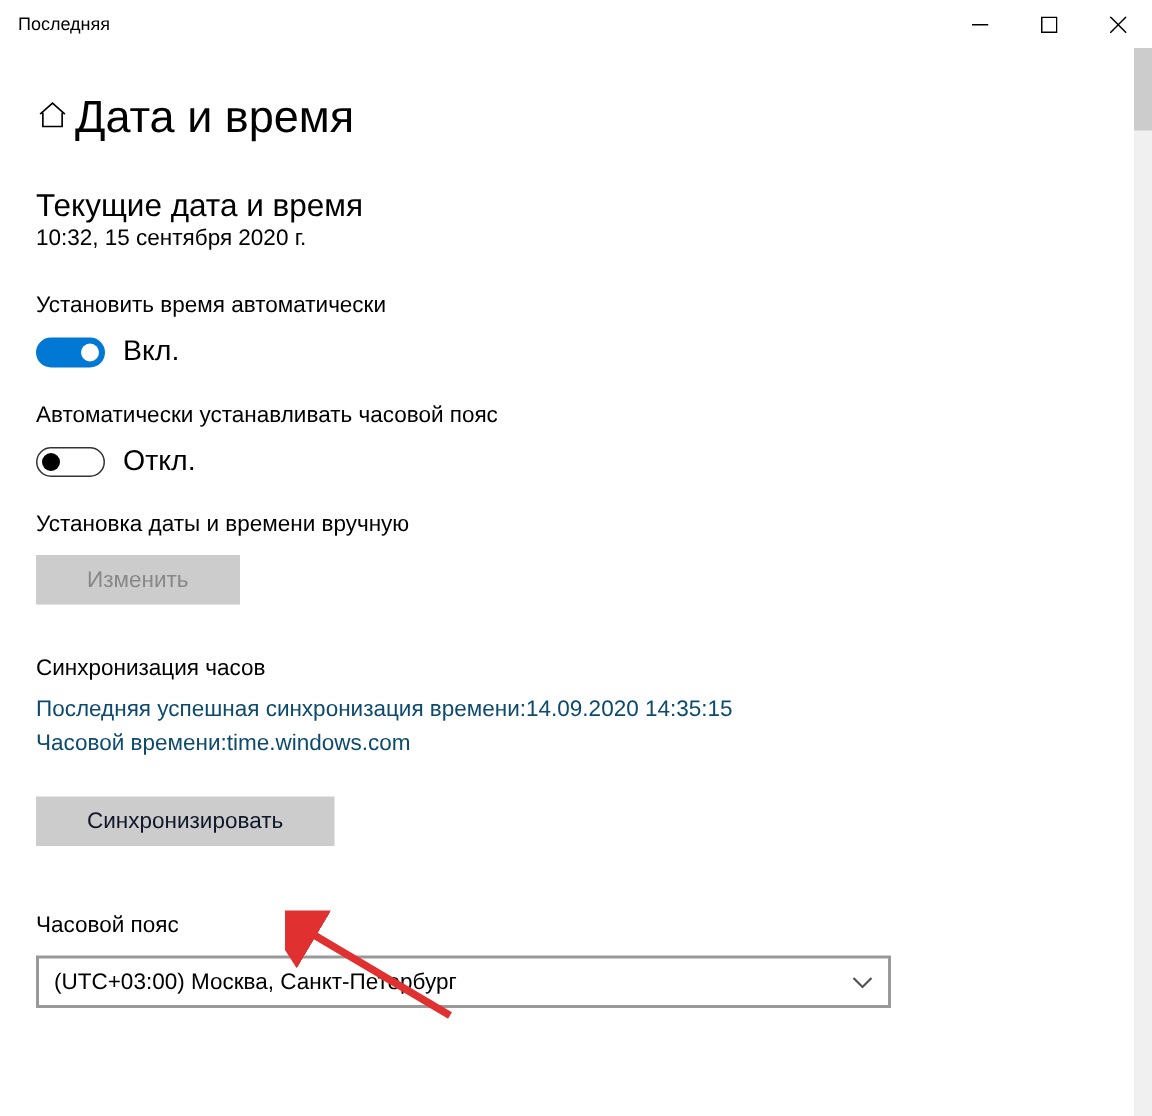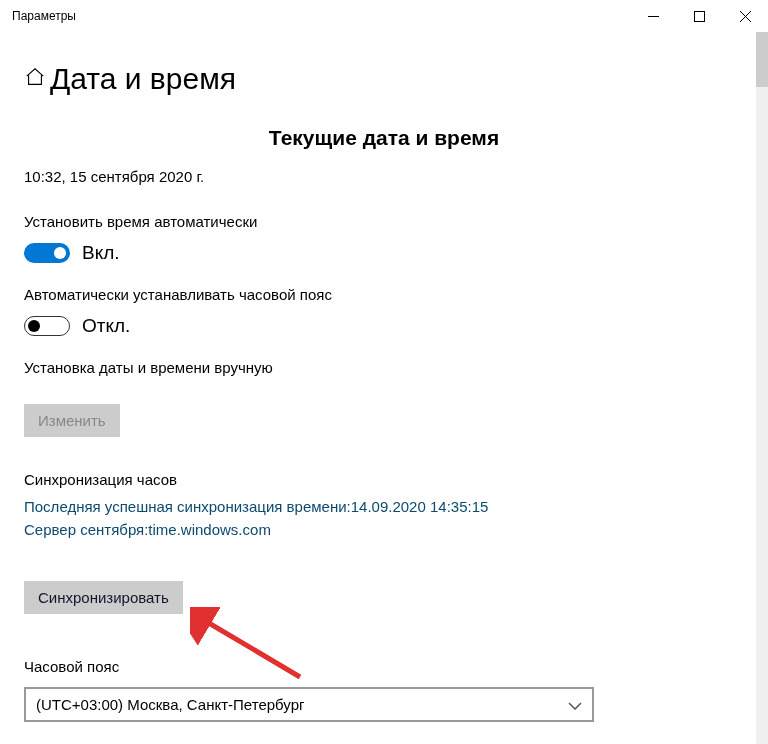--- a/index.html
+++ b/index.html
@@ -46,23 +46,21 @@
       margin-bottom: 30px;
       margin-top: 10px;
     }
     .home-icon svg { stroke: #000; stroke-width: 1.2; fill: none; }
     h1 {
       font-size: 30px;
       font-weight: 400;
     }
     h2 {
       font-size: 21px;
-      font-weight: 700;
-      margin-bottom: 18px;
-      text-align: center;
+      font-weight: 400;
     }
     .datetime {
       font-size: 15px;
       margin-bottom: 28px;
     }
     .setting-label {
       font-size: 15px;
       margin-bottom: 12px;
     }
     .toggle-row {
@@ -87,25 +85,24 @@
       top: 50%;
       transform: translateY(-50%);
     }
     .toggle.on .toggle-knob { background: #fff; right: 4px; }
     .toggle.off .toggle-knob { background: #000; left: 3px; }
     .toggle-state { font-size: 19px; }
     .section-gap { margin-bottom: 22px; }
     .btn {
       display: inline-block;
       background: #cccccc;
-      padding: 8px 14px;
+      padding: 8px 34px;
       font-size: 15px;
       border: none;
       font-family: inherit;
-      margin-top: 16px;
     }
     .btn.disabled { color: #888; }
     .btn.active { color: #0f172a; }
     .sync-section { margin-top: 34px; }
     .sync-info {
       font-size: 15px;
       color: #0c4a6e;
       line-height: 1.5;
       margin-bottom: 24px;
     }
@@ -140,21 +137,21 @@
       position: absolute;
       left: 190px;
       top: 575px;
       pointer-events: none;
     }
   </style>
 </head>
 <body>
 
 <div class="titlebar">
-  <span>Параметры</span>
+  <span>Последняя</span>
   <div class="titlebar-controls">
     <div class="tb-btn">
       <svg width="11" height="11">
           <line x1="0" y1="5.5" x2="11" y2="5.5"></line>
         </svg>
     </div>
     <div class="tb-btn">
       <svg width="11" height="11">
           <rect x="0.5" y="0.5" width="10" height="10"></rect>
         </svg>
@@ -203,21 +200,21 @@
 
   <div class="section-gap">
     <div class="setting-label">Установка даты и времени вручную</div>
     <button class="btn disabled">Изменить</button>
   </div>
 
   <div class="sync-section">
     <div class="setting-label" style="margin-bottom:8px;">Синхронизация часов</div>
     <div class="sync-info">
       <div>Последняя успешная синхронизация времени:14.09.2020 14:35:15</div>
-      <div>Сервер сентября:time.windows.com</div>
+      <div>Часовой времени:time.windows.com</div>
     </div>
     <button class="btn active">Синхронизировать</button>
   </div>
 
   <div class="tz-section">
     <div class="setting-label">Часовой пояс</div>
     <div class="select-box">
       <span>(UTC+03:00) Москва, Санкт-Петербург</span>
       <span class="chevron">
         <svg width="14" height="8" viewBox="0 0 14 8">

